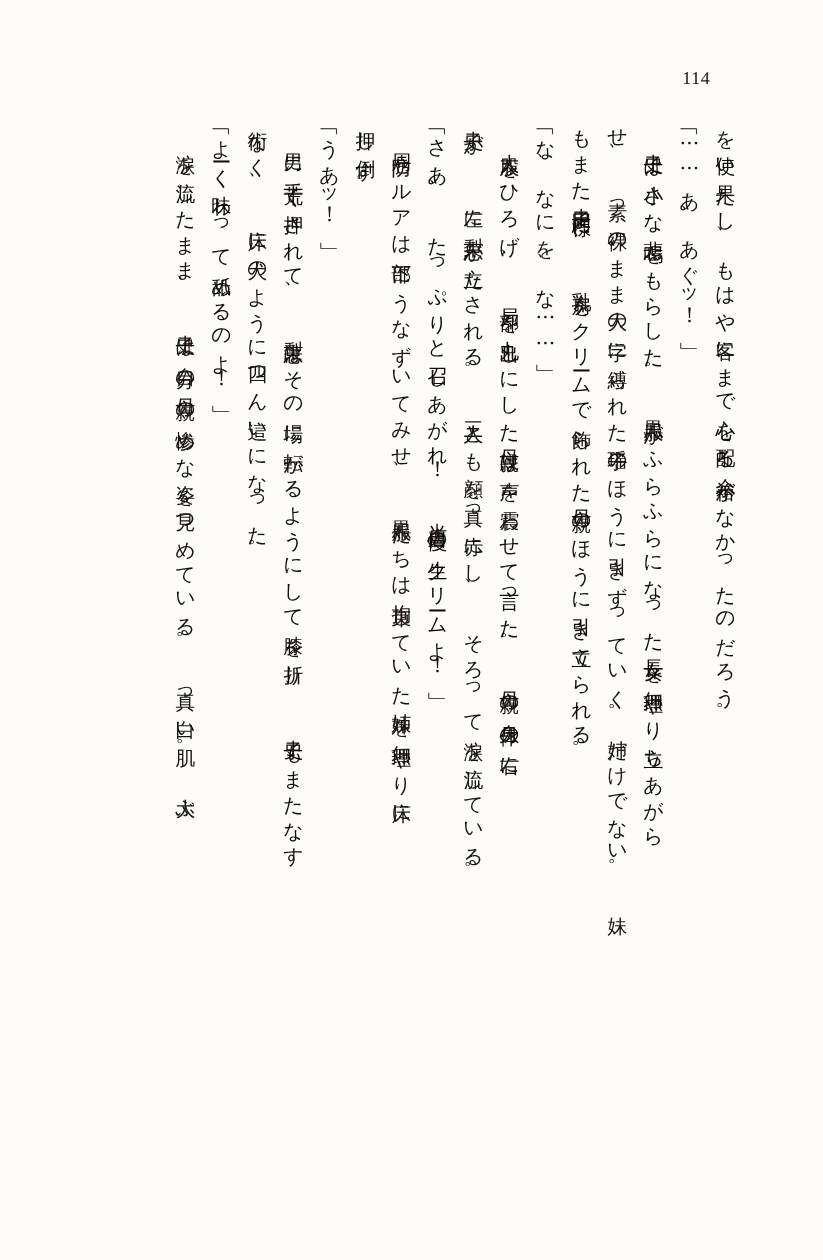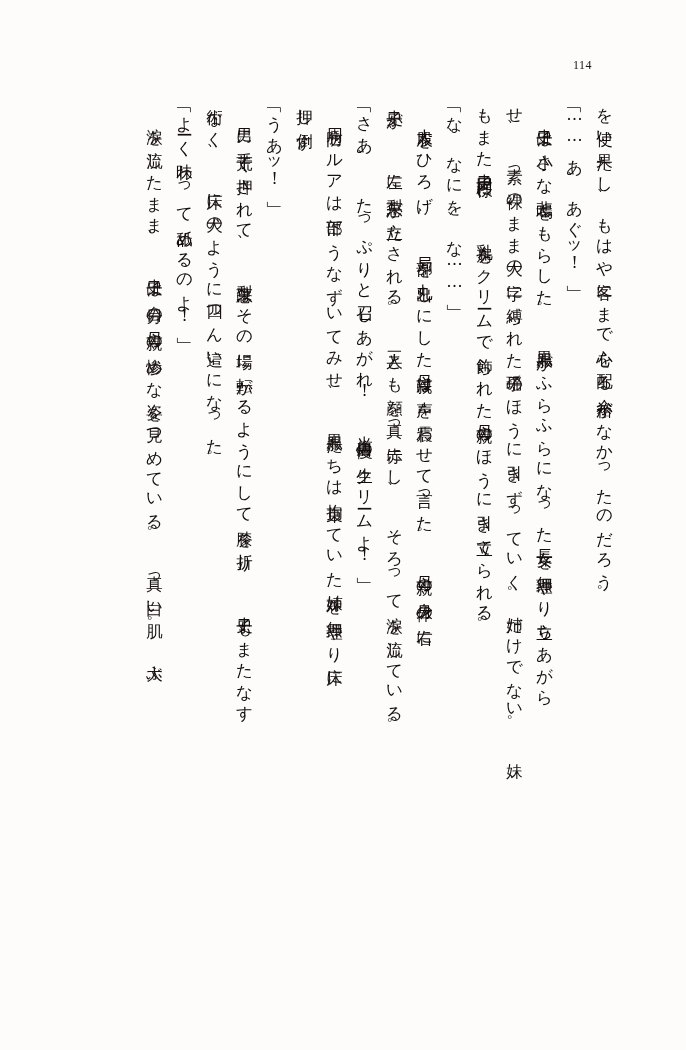--- a/index.html
+++ b/index.html
@@ -21,21 +21,21 @@
     inset: 0;
     background: #fdfcfa;
   }
 
   
   #page-number {
     position: absolute;
     top: 58px;
     right: 94px;
     font-family: "Liberation Serif", serif;
-    font-size: 12px;
+    font-size: 15px;
     letter-spacing: 0.5px;
     color: #1a1513;
   }
 
   
   #text-body {
     position: absolute;
     top: 96px;
     right: 74px;
     left: 52px;

